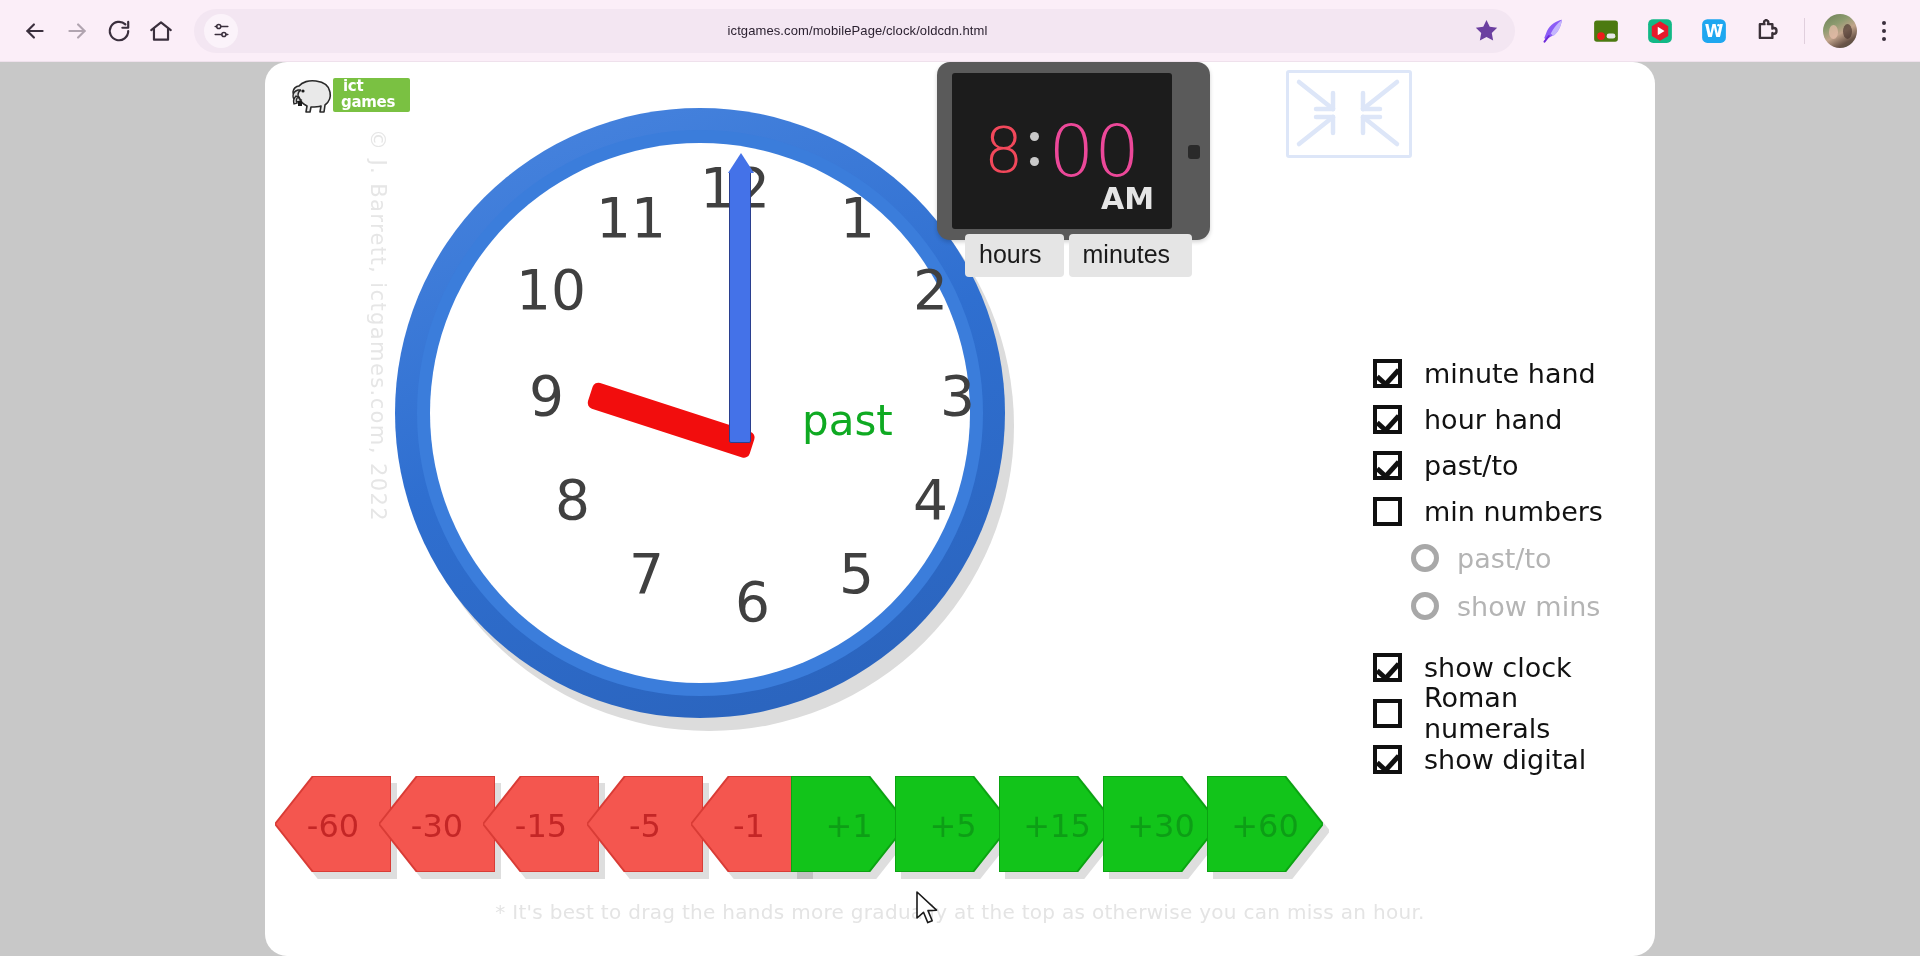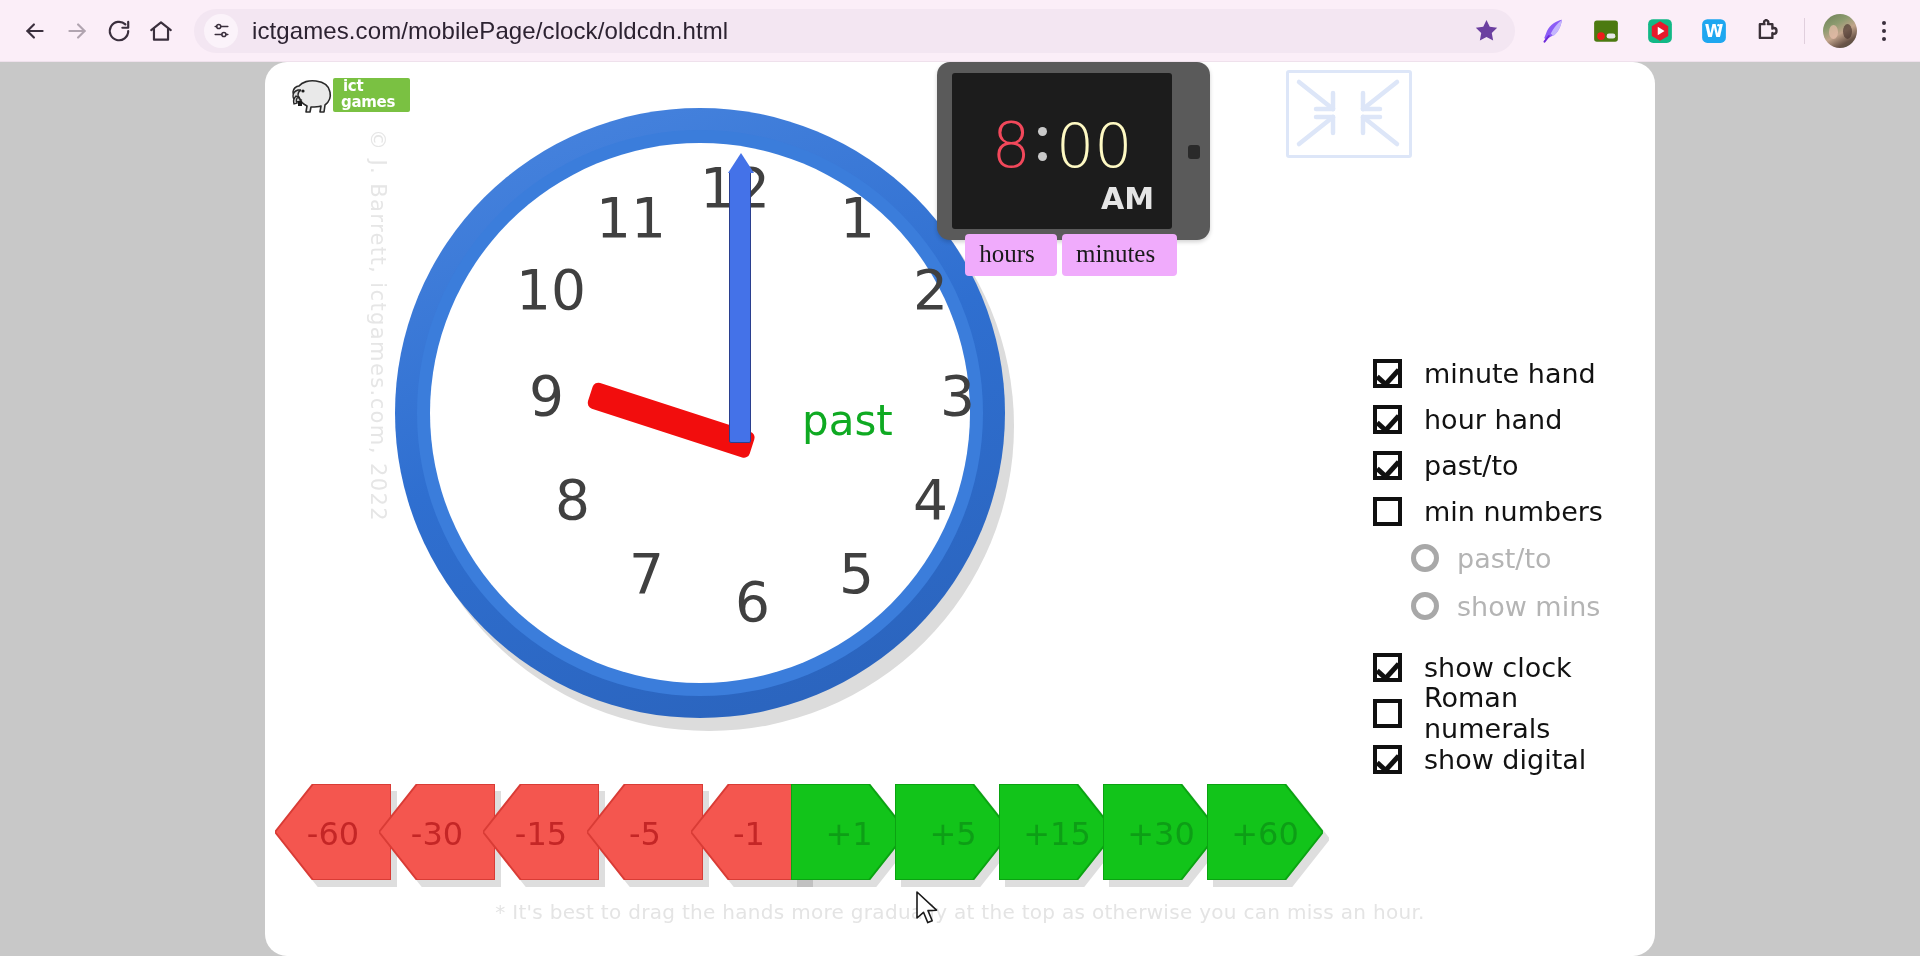--- a/index.html
+++ b/index.html
@@ -43,25 +43,26 @@
   .site-info {
     width: 34px; height: 34px; margin-left: 4px;
     border-radius: 50%;
     background: #fbf3fa;
     display:flex; align-items:center; justify-content:center;
     flex: 0 0 auto;
     cursor: pointer;
   }
   .url-text {
     flex: 1 1 auto;
-    font-size: 24px;
+    font-size: 13px;
     color: #2c2231;
     padding-left: 14px;
     white-space: nowrap; overflow: hidden;
     letter-spacing: .1px;
+    text-align: center;
   }
   .star-wrap {
     width: 46px; height: 44px;
     display: flex; align-items: center; justify-content: center;
     border-radius: 50%;
     flex: 0 0 auto;
     cursor: pointer;
   }
   .ext-icons { display: flex; align-items: center; flex: 0 0 auto; }
   .ext {
@@ -273,40 +274,40 @@
   }
   .dig-colon {
     display: flex; flex-direction: column;
     justify-content: center; gap: 16px;
     margin: 0 9px 0 7px;
     padding-bottom: 4px;
   }
   .dig-colon i { width: 9px; height: 9px; border-radius:50%; background:#c9c9c9; display:block; }
   .dig-min {
     font-family: "DejaVu Sans", sans-serif;
-    font-size: 60px; font-weight: 300;
-    color: #fef9c3;
+    font-size: 72px; font-weight: 300;
+    color: #ec4899;
     line-height: 1;
   }
   .dig-ampm {
     position: absolute; right: 18px; top: 108px;
     font-family: "DejaVu Sans", sans-serif;
     font-size: 30px; font-weight: bold;
     color: #e5e5e5;
     letter-spacing: 0px;
   }
   .hm-tabs {
     position: absolute; left: 700px; top: 172px;
     display: flex; gap: 5px;
   }
   .hm-tab {
-    background: #f0abfc;
+    background: #e5e5e5;
     border-radius: 4px 4px 4px 4px;
     padding: 6px 22px 8px 14px;
-    font-family: Liberation Serif, serif;
+    font-family: Liberation Sans, sans-serif;
     font-size: 25px;
     color: #1a1a1a;
     cursor: pointer;
     min-width: 92px; text-align:center;
   }
 
   
   .fs-icon {
     position: absolute; left: 1021px; top: 8px;
     width: 126px; height: 88px;
@@ -366,21 +367,21 @@
   }
   .opt-gap { height: 14px; }
 
   
   .chev-bar {
     position: absolute; left: 10px; top: 710px;
     width: 1030px; height: 110px;
   }
   .chev {
     position: absolute;
-    top: 12px;
+    top: 4px;
     width: 116px; height: 72px;
     cursor: pointer;
     text-decoration: underline;
   }
   .chev .body {
     position: absolute; inset: 0;
     filter: drop-shadow(6px 7px 0 rgba(0,0,0,.13));
   }
   .chev .lbl {
     position: absolute;

